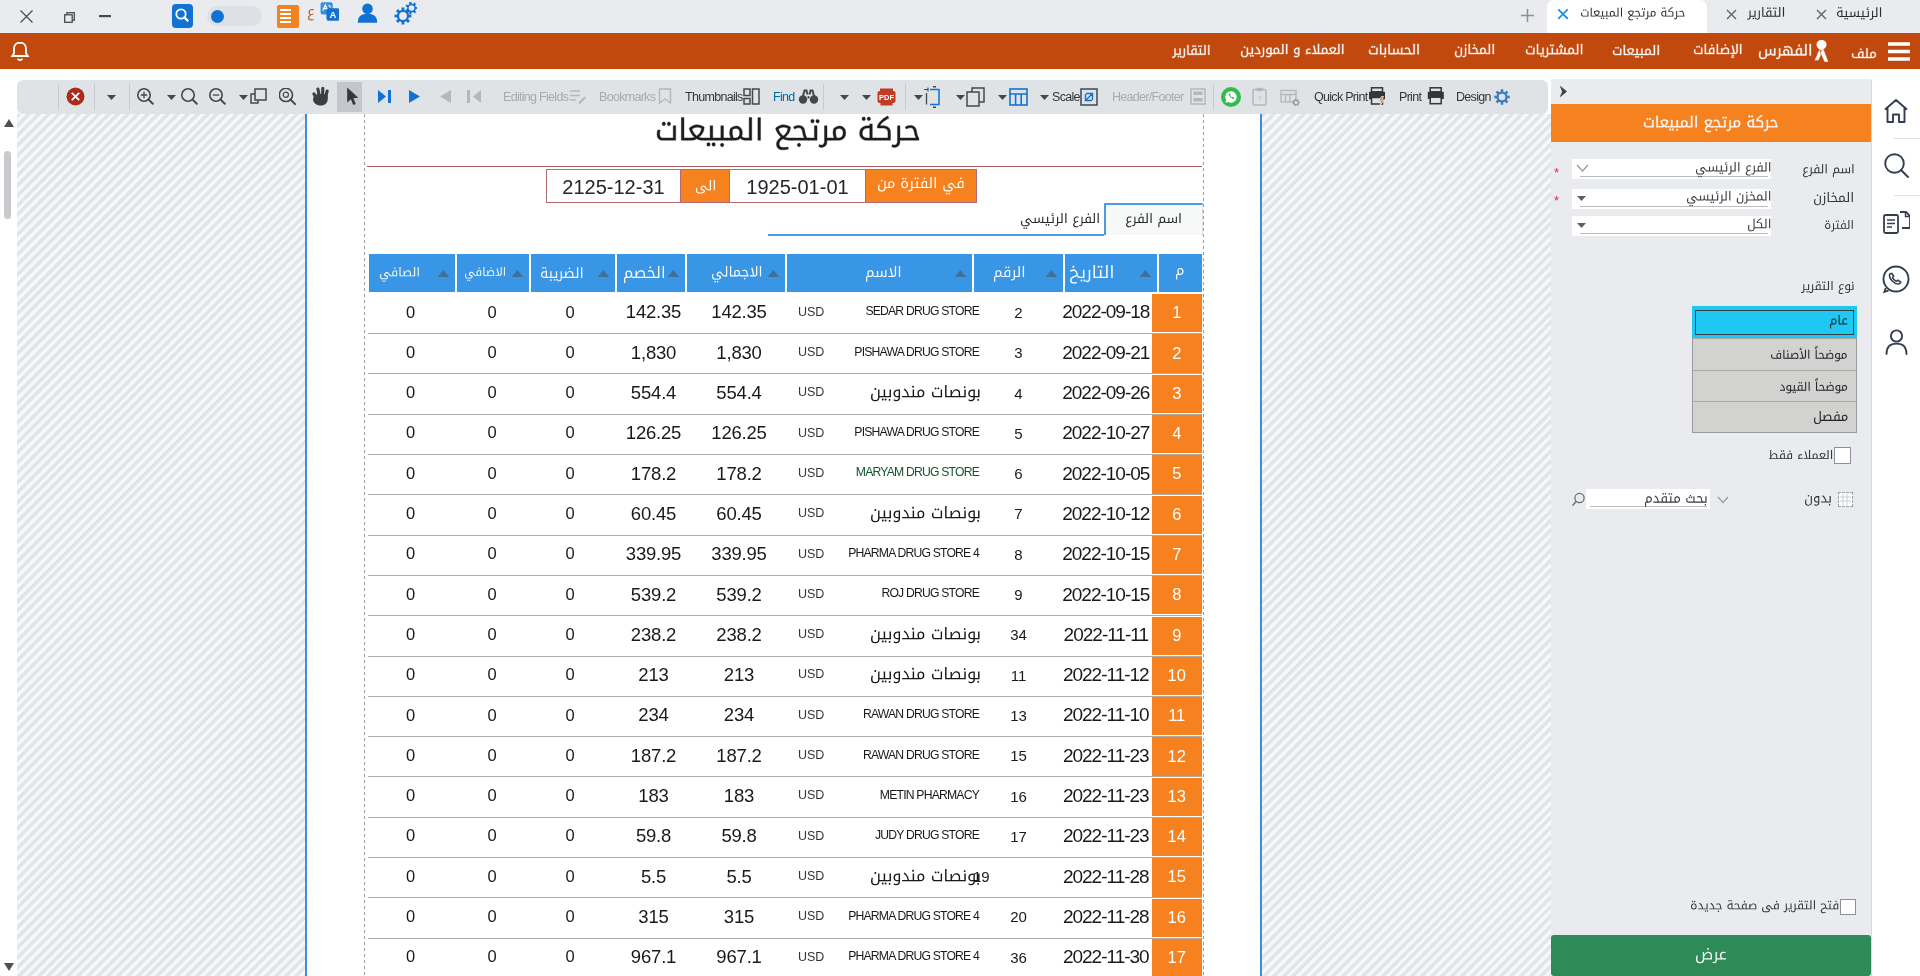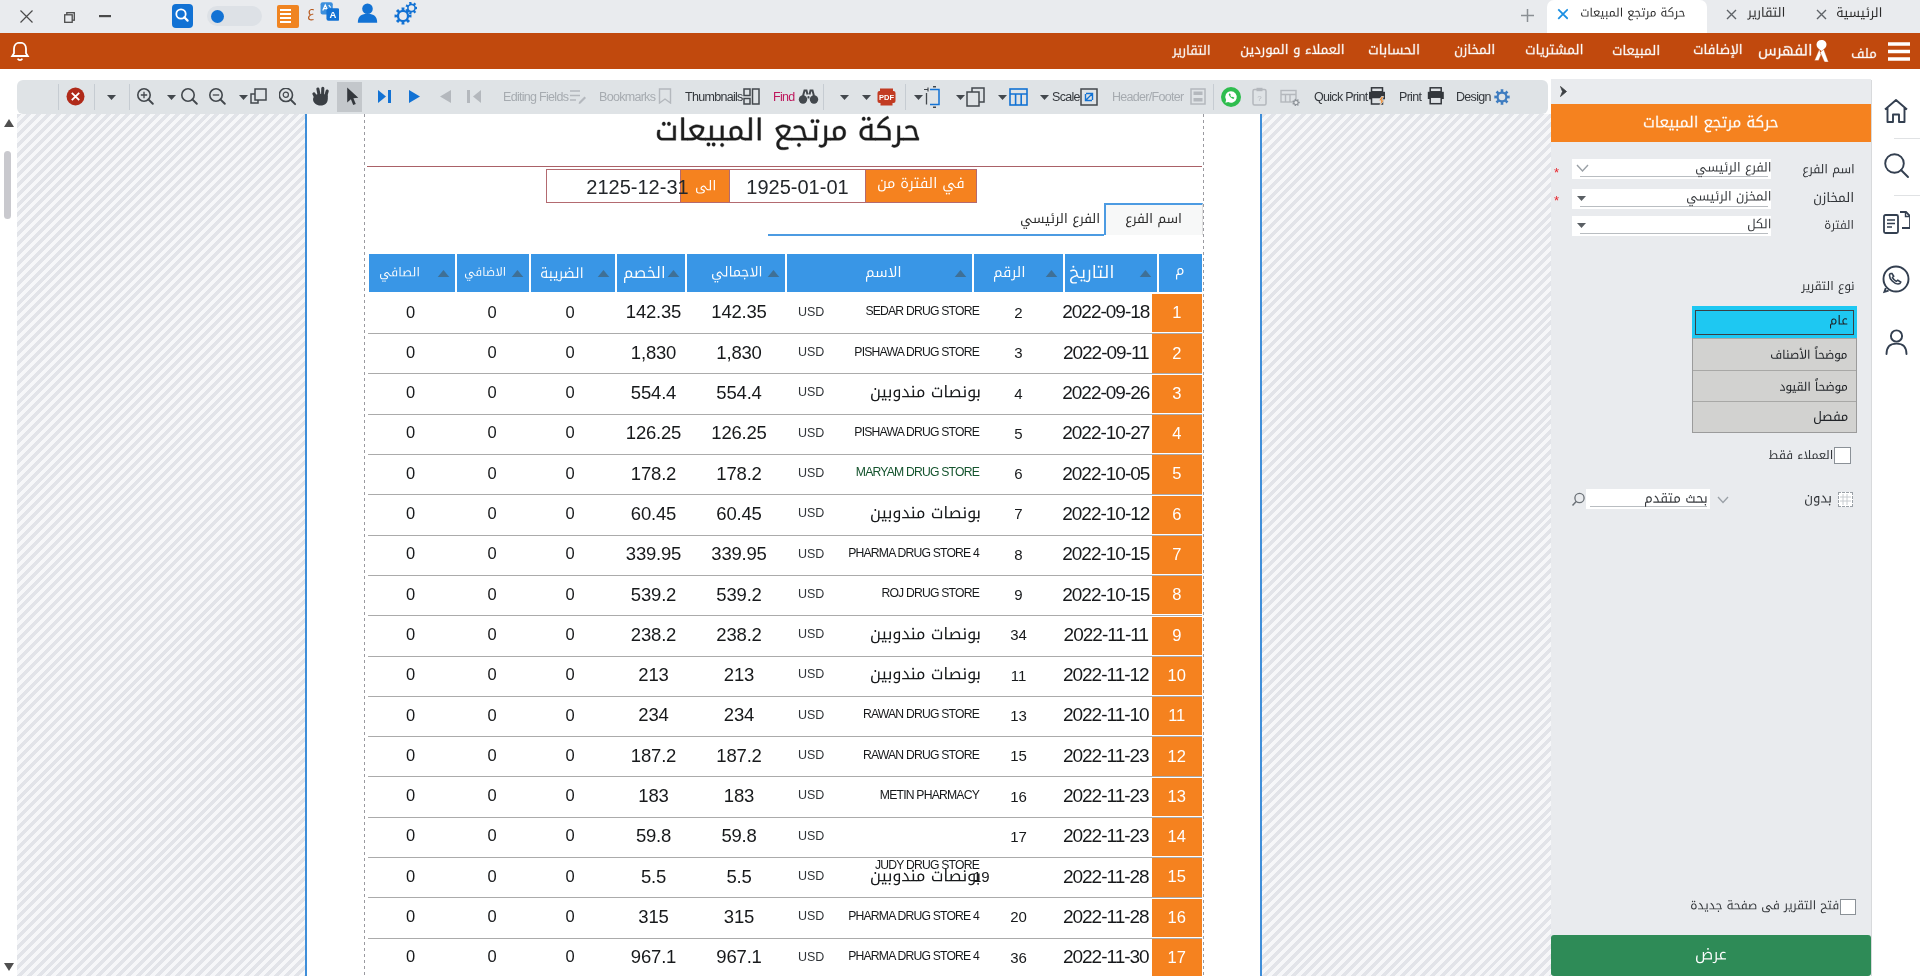--- a/index.html
+++ b/index.html
@@ -376,21 +376,21 @@
 <div style="position:absolute;left:599px;top:90px;font:12.5px 'Liberation Sans',sans-serif;letter-spacing:-0.7px;color:#a6abb0;white-space:nowrap;">Bookmarks</div>
 <svg style="position:absolute;left:658.0px;top:88.0px;z-index:5;" width="14.0" height="16.0" viewBox="0 0 14 16">
       <path d="M1.5 1 h11 v14 l-5.5 -4 l-5.5 4 Z" fill="none" stroke="#b4b8bd" stroke-width="1.4"></path>
     </svg>
 <div style="position:absolute;left:685px;top:90px;font:12.5px 'Liberation Sans',sans-serif;letter-spacing:-0.7px;color:#33373c;white-space:nowrap;">Thumbnails</div>
 <svg style="position:absolute;left:743.0px;top:88.0px;z-index:5;" width="17.0" height="17.0" viewBox="0 0 17 17">
       <rect x="1" y="1" width="6" height="6.5" fill="none" stroke="#43484d" stroke-width="1.5"></rect>
       <rect x="1" y="10.5" width="6" height="5.5" fill="none" stroke="#43484d" stroke-width="1.5"></rect>
       <rect x="9.5" y="1" width="6.5" height="15" fill="none" stroke="#43484d" stroke-width="1.5"></rect>
     </svg>
-<div style="position:absolute;left:773px;top:90px;font:12.5px 'Liberation Sans',sans-serif;letter-spacing:-0.7px;color:#be185d;white-space:nowrap;">Find</div>
+<div style="position:absolute;left:773px;top:90px;font:12.5px 'Liberation Sans',sans-serif;letter-spacing:-0.7px;color:#0369a1;white-space:nowrap;">Find</div>
 <svg style="position:absolute;left:798.0px;top:88.0px;z-index:5;" width="21.0" height="17.0" viewBox="0 0 21 17">
       <circle cx="5" cy="11.5" r="4.2" fill="#43484d" stroke="none"></circle>
       <circle cx="16" cy="11.5" r="4.2" fill="#43484d" stroke="none"></circle>
       <path d="M5 8 L6.5 2.5 h2 L9.5 6.5 M16 8 L14.5 2.5 h-2 L11.5 6.5" fill="none" stroke="#43484d" stroke-width="2"></path>
       <path d="M9.5 8.5 a1.6 1.6 0 0 1 2 0 v2 h-2 Z" fill="#43484d"></path>
     </svg>
 <div style="position:absolute;left:823px;top:84px;width:1px;height:26px;background:#c6ccd2;"></div>
 <svg style="position:absolute;left:839.5px;top:94.5px;z-index:5;" width="9.0" height="5.0" viewBox="0 0 9 5">
       <path d="M0 0 L9.0 0 L4.5 5.0 Z" fill="#43484d"></path>
     </svg>
@@ -539,21 +539,21 @@
       <use href="#g43" x="460.0" y="138.2"></use>
       <use href="#g23" x="588.0" y="136.2"></use>
       <use href="#g28" x="556.0" y="138.2"></use>
     </svg>
 <svg style="position:absolute;left:695.5px;top:180.2px;z-index:5;overflow:visible" width="18.95" height="13.50" viewBox="16.5 62.2 140.40 100.00" fill="#fff">
       <use href="#g43" x="10.0" y="138.2"></use>
       <use href="#g9" x="106.0" y="138.2"></use>
       <use href="#g10" x="138.0" y="138.2"></use>
     </svg>
 <div style="position:absolute;left:729px;top:176px;width:137px;height:21px;text-align:center;font:20px 'Liberation Sans',sans-serif;color:#23272b;">1925-01-01</div>
-<div style="position:absolute;left:546px;top:176px;width:135px;height:21px;text-align:center;font:20px 'Liberation Sans',sans-serif;color:#23272b;padding-left:24px;">2125-12-31</div>
+<div style="position:absolute;left:546px;top:176px;width:135px;height:21px;text-align:center;font:20px 'Liberation Sans',sans-serif;color:#23272b;">2125-12-31</div>
 <div style="position:absolute;left:768px;top:234px;width:336px;height:2px;background:#4c9be2;"></div>
 <div style="position:absolute;left:1104px;top:203px;width:99px;height:32px;background:#f7f8f8;border-top:2px solid #4c9be2;border-right:1px solid #e0e0e0;border-left:2px solid #4c9be2;box-sizing:border-box;"></div>
 <svg style="position:absolute;left:1125.7px;top:213.4px;z-index:5;overflow:visible" width="54.57" height="14.27" viewBox="16.5 62.2 413.40 108.10" fill="#2b2b2b">
       <use href="#g44" x="10.0" y="138.2"></use>
       <use href="#g14" x="64.0" y="138.2"></use>
       <use href="#g23" x="132.0" y="136.2"></use>
       <use href="#g20" x="100.0" y="138.2"></use>
       <use href="#g9" x="160.0" y="138.2"></use>
       <use href="#g10" x="192.0" y="138.2"></use>
       <use href="#g45" x="255.0" y="138.2"></use>
@@ -709,21 +709,21 @@
 <div style="position:absolute;left:973px;top:303.9px;width:91px;text-align:center;font:15px 'Liberation Sans',sans-serif;color:#17191b;">2</div>
 <div style="position:absolute;left:1151.5px;top:334.4px;width:50.5px;height:38.3px;background:#f5821f;"></div>
 <div style="position:absolute;left:1151.5px;top:343.5px;width:50.5px;height:18px;text-align:center;font:16.5px 'Liberation Sans',sans-serif;color:#fff;">2</div>
 <div style="position:absolute;left:410.5px;top:342.8px;width:0;font:16.5px 'Liberation Sans',sans-serif;letter-spacing:0px;color:#17191b;display:flex;justify-content:center;white-space:nowrap;">0</div>
 <div style="position:absolute;left:492.0px;top:342.8px;width:0;font:16.5px 'Liberation Sans',sans-serif;letter-spacing:0px;color:#17191b;display:flex;justify-content:center;white-space:nowrap;">0</div>
 <div style="position:absolute;left:570.0px;top:342.8px;width:0;font:16.5px 'Liberation Sans',sans-serif;letter-spacing:0px;color:#17191b;display:flex;justify-content:center;white-space:nowrap;">0</div>
 <div style="position:absolute;left:653.5px;top:341.7px;width:0;font:18.5px 'Liberation Sans',sans-serif;letter-spacing:-0.2px;color:#17191b;display:flex;justify-content:center;white-space:nowrap;">1,830</div>
 <div style="position:absolute;left:739.0px;top:341.7px;width:0;font:18.5px 'Liberation Sans',sans-serif;letter-spacing:-0.2px;color:#17191b;display:flex;justify-content:center;white-space:nowrap;">1,830</div>
 <div style="position:absolute;left:798px;top:345.0px;font:12.5px 'Liberation Sans',sans-serif;color:#303438;">USD</div>
 <div style="position:absolute;left:0;top:0;transform:translate(979px,344.5px);font:12.2px 'Liberation Sans',sans-serif;color:#17191b;letter-spacing:-0.8px;white-space:nowrap;"><span style="position:relative;display:inline-block;transform:translateX(-100%);">PISHAWA DRUG STORE</span></div>
-<div style="position:absolute;left:1059.3px;top:341.7px;width:93px;text-align:center;font:19px 'Liberation Sans',sans-serif;letter-spacing:-1px;color:#17191b;">2022-09-11</div>
+<div style="position:absolute;left:1059.3px;top:341.7px;width:93px;text-align:center;font:19px 'Liberation Sans',sans-serif;letter-spacing:-1px;color:#17191b;">2022-09-21</div>
 <div style="position:absolute;left:973px;top:344.2px;width:91px;text-align:center;font:15px 'Liberation Sans',sans-serif;color:#17191b;">3</div>
 <div style="position:absolute;left:368px;top:333.1px;width:834px;height:1px;background:#ababab;"></div>
 <div style="position:absolute;left:1151.5px;top:374.7px;width:50.5px;height:38.3px;background:#f5821f;"></div>
 <div style="position:absolute;left:1151.5px;top:383.8px;width:50.5px;height:18px;text-align:center;font:16.5px 'Liberation Sans',sans-serif;color:#fff;">3</div>
 <div style="position:absolute;left:410.5px;top:383.1px;width:0;font:16.5px 'Liberation Sans',sans-serif;letter-spacing:0px;color:#17191b;display:flex;justify-content:center;white-space:nowrap;">0</div>
 <div style="position:absolute;left:492.0px;top:383.1px;width:0;font:16.5px 'Liberation Sans',sans-serif;letter-spacing:0px;color:#17191b;display:flex;justify-content:center;white-space:nowrap;">0</div>
 <div style="position:absolute;left:570.0px;top:383.1px;width:0;font:16.5px 'Liberation Sans',sans-serif;letter-spacing:0px;color:#17191b;display:flex;justify-content:center;white-space:nowrap;">0</div>
 <div style="position:absolute;left:653.5px;top:382.0px;width:0;font:18.5px 'Liberation Sans',sans-serif;letter-spacing:-0.2px;color:#17191b;display:flex;justify-content:center;white-space:nowrap;">554.4</div>
 <div style="position:absolute;left:739.0px;top:382.0px;width:0;font:18.5px 'Liberation Sans',sans-serif;letter-spacing:-0.2px;color:#17191b;display:flex;justify-content:center;white-space:nowrap;">554.4</div>
 <div style="position:absolute;left:798px;top:385.3px;font:12.5px 'Liberation Sans',sans-serif;color:#303438;">USD</div>
@@ -936,21 +936,21 @@
 <div style="position:absolute;left:973px;top:787.5px;width:91px;text-align:center;font:15px 'Liberation Sans',sans-serif;color:#17191b;">16</div>
 <div style="position:absolute;left:368px;top:776.4px;width:834px;height:1px;background:#ababab;"></div>
 <div style="position:absolute;left:1151.5px;top:818.0px;width:50.5px;height:38.3px;background:#f5821f;"></div>
 <div style="position:absolute;left:1151.5px;top:827.1px;width:50.5px;height:18px;text-align:center;font:16.5px 'Liberation Sans',sans-serif;color:#fff;">14</div>
 <div style="position:absolute;left:410.5px;top:826.4px;width:0;font:16.5px 'Liberation Sans',sans-serif;letter-spacing:0px;color:#17191b;display:flex;justify-content:center;white-space:nowrap;">0</div>
 <div style="position:absolute;left:492.0px;top:826.4px;width:0;font:16.5px 'Liberation Sans',sans-serif;letter-spacing:0px;color:#17191b;display:flex;justify-content:center;white-space:nowrap;">0</div>
 <div style="position:absolute;left:570.0px;top:826.4px;width:0;font:16.5px 'Liberation Sans',sans-serif;letter-spacing:0px;color:#17191b;display:flex;justify-content:center;white-space:nowrap;">0</div>
 <div style="position:absolute;left:653.5px;top:825.3px;width:0;font:18.5px 'Liberation Sans',sans-serif;letter-spacing:-0.2px;color:#17191b;display:flex;justify-content:center;white-space:nowrap;">59.8</div>
 <div style="position:absolute;left:739.0px;top:825.3px;width:0;font:18.5px 'Liberation Sans',sans-serif;letter-spacing:-0.2px;color:#17191b;display:flex;justify-content:center;white-space:nowrap;">59.8</div>
 <div style="position:absolute;left:798px;top:828.6px;font:12.5px 'Liberation Sans',sans-serif;color:#303438;">USD</div>
-<div style="position:absolute;left:0;top:0;transform:translate(979px,828.1px);font:12.2px 'Liberation Sans',sans-serif;color:#17191b;letter-spacing:-0.8px;white-space:nowrap;"><span style="position:relative;display:inline-block;transform:translateX(-100%);margin-top:30px;">JUDY DRUG STORE</span></div>
+<div style="position:absolute;left:0;top:0;transform:translate(979px,828.1px);font:12.2px 'Liberation Sans',sans-serif;color:#17191b;letter-spacing:-0.8px;white-space:nowrap;"><span style="position:relative;display:inline-block;transform:translateX(-100%);">JUDY DRUG STORE</span></div>
 <div style="position:absolute;left:1059.3px;top:825.3px;width:93px;text-align:center;font:19px 'Liberation Sans',sans-serif;letter-spacing:-1px;color:#17191b;">2022-11-23</div>
 <div style="position:absolute;left:973px;top:827.8px;width:91px;text-align:center;font:15px 'Liberation Sans',sans-serif;color:#17191b;">17</div>
 <div style="position:absolute;left:368px;top:816.7px;width:834px;height:1px;background:#ababab;"></div>
 <div style="position:absolute;left:1151.5px;top:858.3px;width:50.5px;height:38.3px;background:#f5821f;"></div>
 <div style="position:absolute;left:1151.5px;top:867.4px;width:50.5px;height:18px;text-align:center;font:16.5px 'Liberation Sans',sans-serif;color:#fff;">15</div>
 <div style="position:absolute;left:410.5px;top:866.7px;width:0;font:16.5px 'Liberation Sans',sans-serif;letter-spacing:0px;color:#17191b;display:flex;justify-content:center;white-space:nowrap;">0</div>
 <div style="position:absolute;left:492.0px;top:866.7px;width:0;font:16.5px 'Liberation Sans',sans-serif;letter-spacing:0px;color:#17191b;display:flex;justify-content:center;white-space:nowrap;">0</div>
 <div style="position:absolute;left:570.0px;top:866.7px;width:0;font:16.5px 'Liberation Sans',sans-serif;letter-spacing:0px;color:#17191b;display:flex;justify-content:center;white-space:nowrap;">0</div>
 <div style="position:absolute;left:653.5px;top:865.6px;width:0;font:18.5px 'Liberation Sans',sans-serif;letter-spacing:-0.2px;color:#17191b;display:flex;justify-content:center;white-space:nowrap;">5.5</div>
 <div style="position:absolute;left:739.0px;top:865.6px;width:0;font:18.5px 'Liberation Sans',sans-serif;letter-spacing:-0.2px;color:#17191b;display:flex;justify-content:center;white-space:nowrap;">5.5</div>

